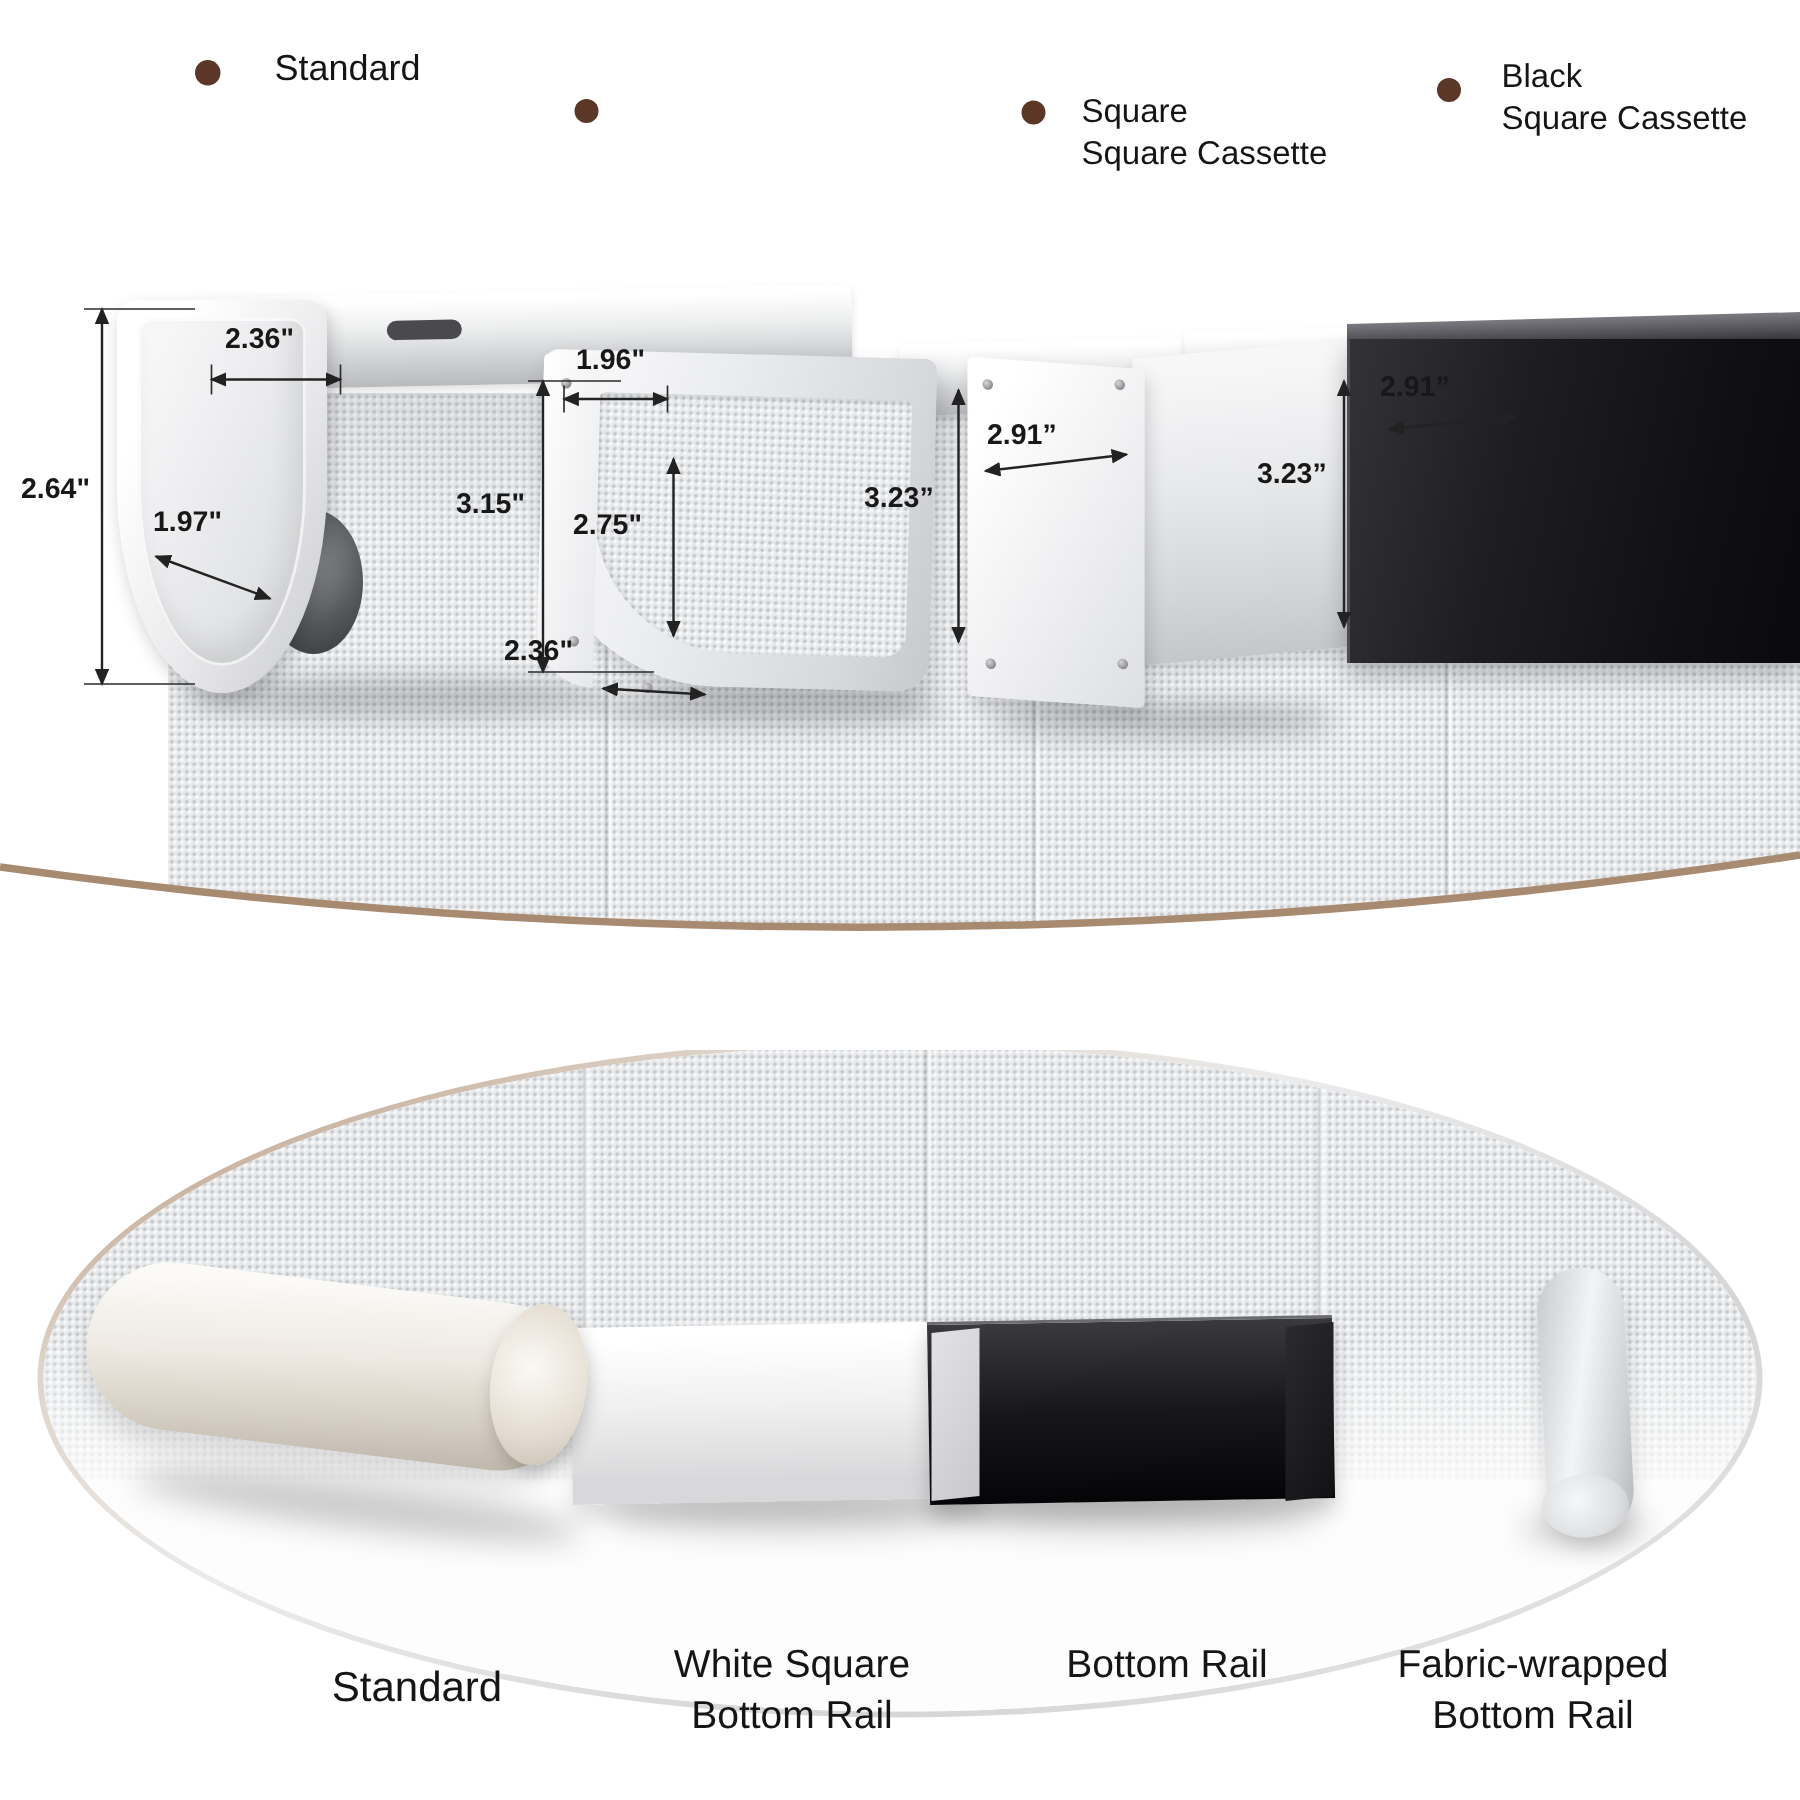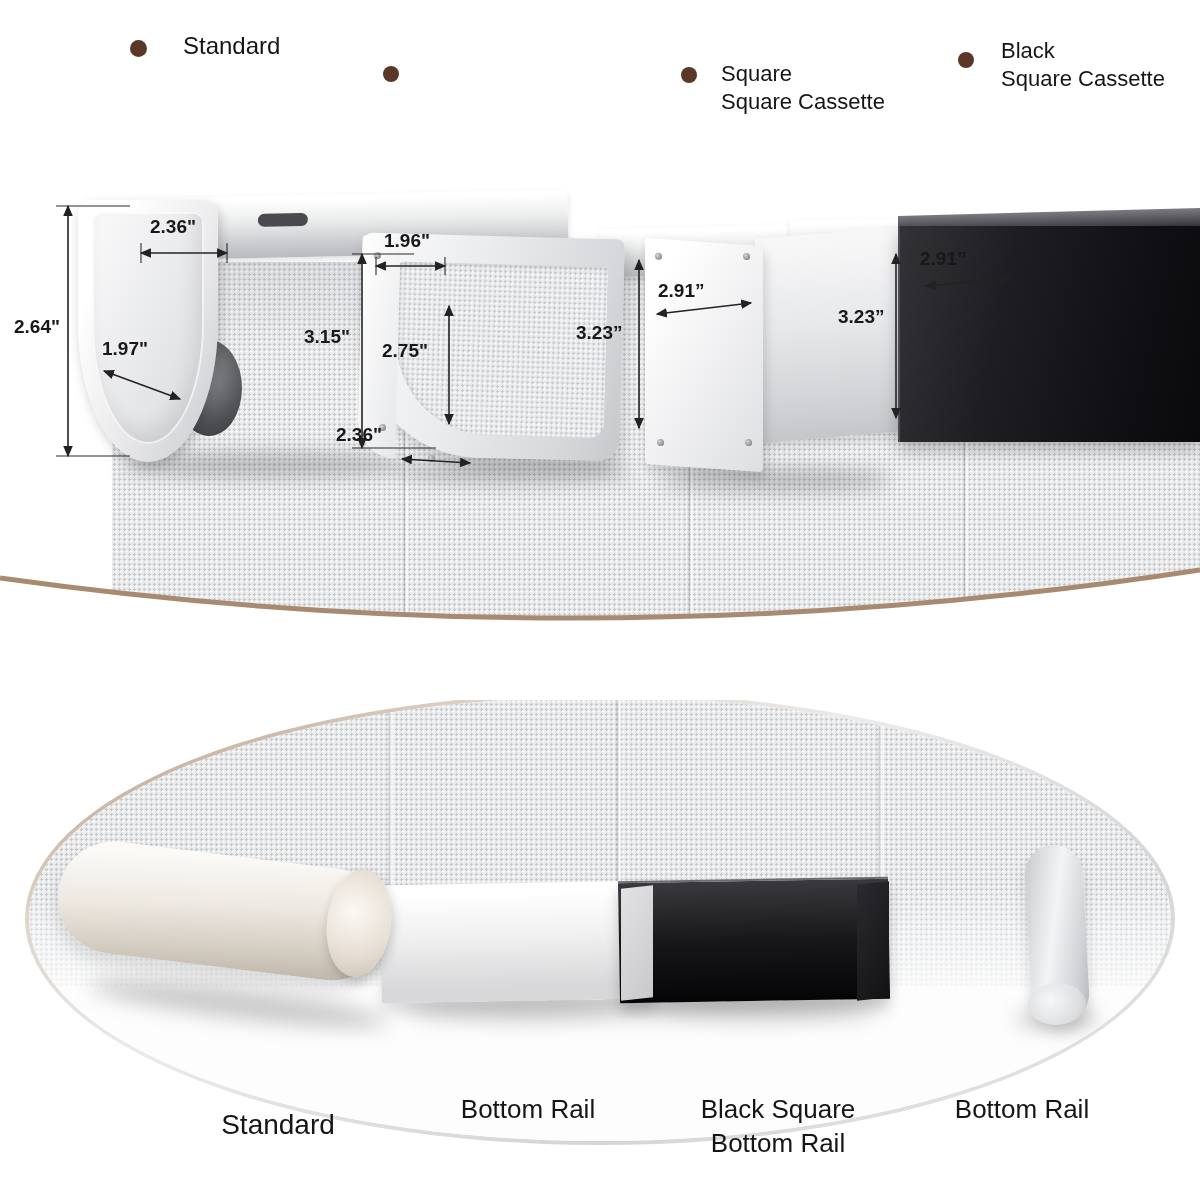--- a/index.html
+++ b/index.html
@@ -266,23 +266,24 @@
   <span class="dot bot" style="left:266px;top:1038px"></span>
   <span class="dot bot" style="left:516px;top:1038px"></span>
   <span class="dot bot" style="left:766px;top:1038px"></span>
   <span class="dot bot" style="left:1010px;top:1038px"></span>
 
   <div class="rail-label single" style="left:113px;top:1108px">
     <div>Standard</div>
     <div></div>
   </div>
   <div class="rail-label" style="left:363px;top:1092px">
+    <div>White Square</div>
     <div>Bottom Rail</div>
   </div>
   <div class="rail-label" style="left:613px;top:1092px">
-    <div>Black Square</div>
     <div>Bottom Rail</div>
   </div>
   <div class="rail-label" style="left:857px;top:1092px">
+    <div>Fabric-wrapped</div>
     <div>Bottom Rail</div>
   </div>
 
 </div>
 
 </body></html>

